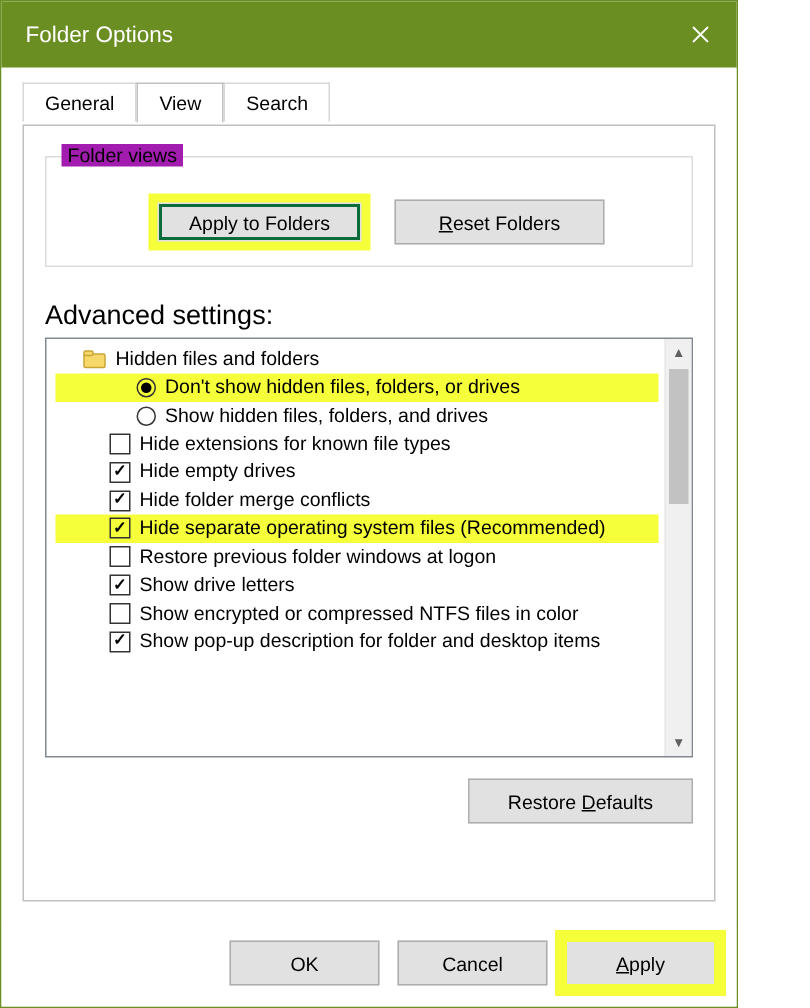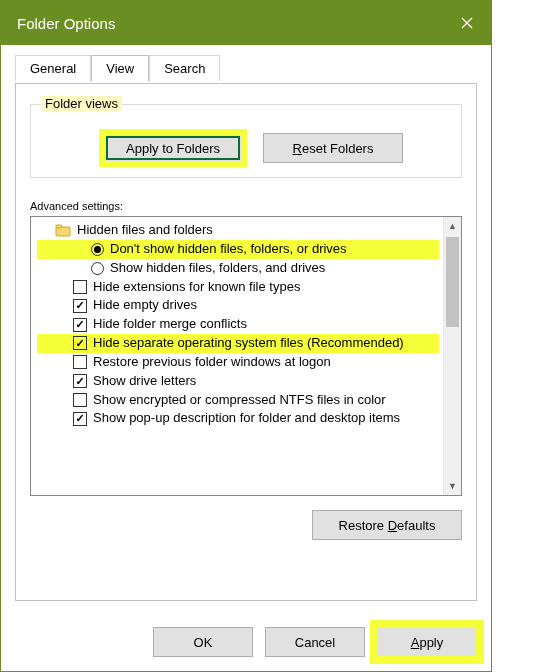--- a/index.html
+++ b/index.html
@@ -91,21 +91,21 @@
   .groupbox {
     border: 1px solid #dcdcdc;
     position: relative;
     padding: 18px 12px 14px 12px;
     margin-top: 6px;
   }
   .groupbox-label {
     position: absolute;
     top: -9px;
     left: 10px;
-    background: #fef9c3;
+    background: #a21caf;
     padding: 0 4px;
     font-size: 13px;
   }
   .folderviews-row {
     display: flex;
     align-items: flex-start;
     gap: 12px;
   }
   .folder-icon {
     width: 48px;
@@ -141,21 +141,21 @@
   .hl-btn-inner {
     border: 2px solid #0a6b3b;
     position: absolute;
     inset: 2px;
     display:flex;align-items:center;justify-content:center;
     background:#e1e1e1;
   }
   .adv-label {
     margin-top: 22px;
     margin-bottom: 4px;
-    font-size: 11px;
+    font-size: 18px;
   }
   .adv-box {
     border: 1px solid #828790;
     height: 280px;
     display: flex;
     background: #fff;
     overflow: hidden;
   }
   .adv-content {
     flex: 1;

